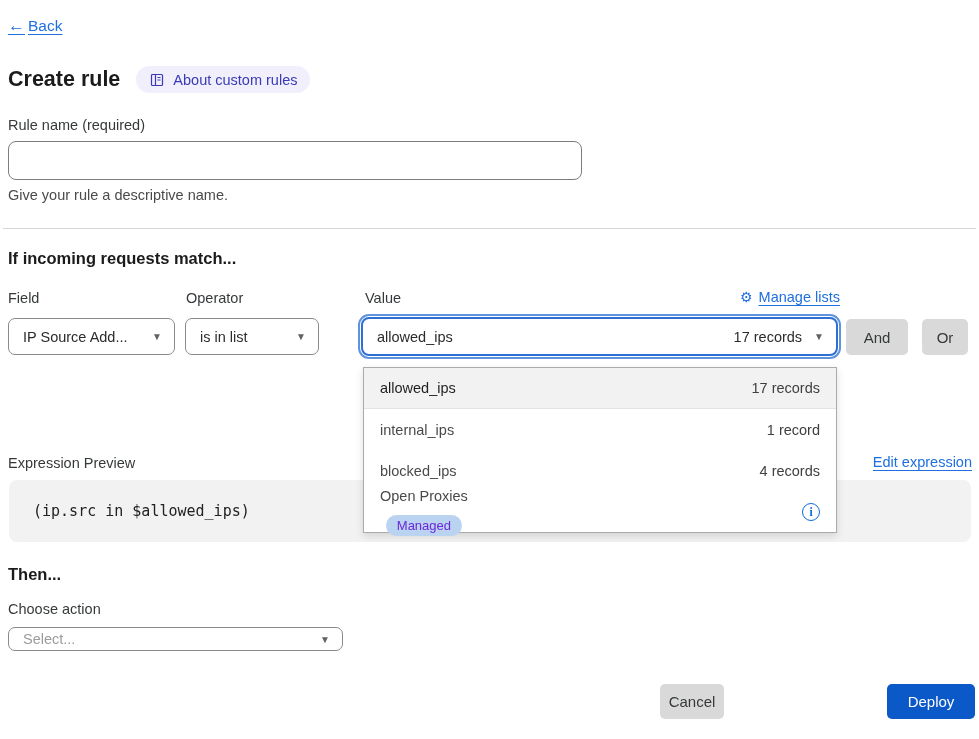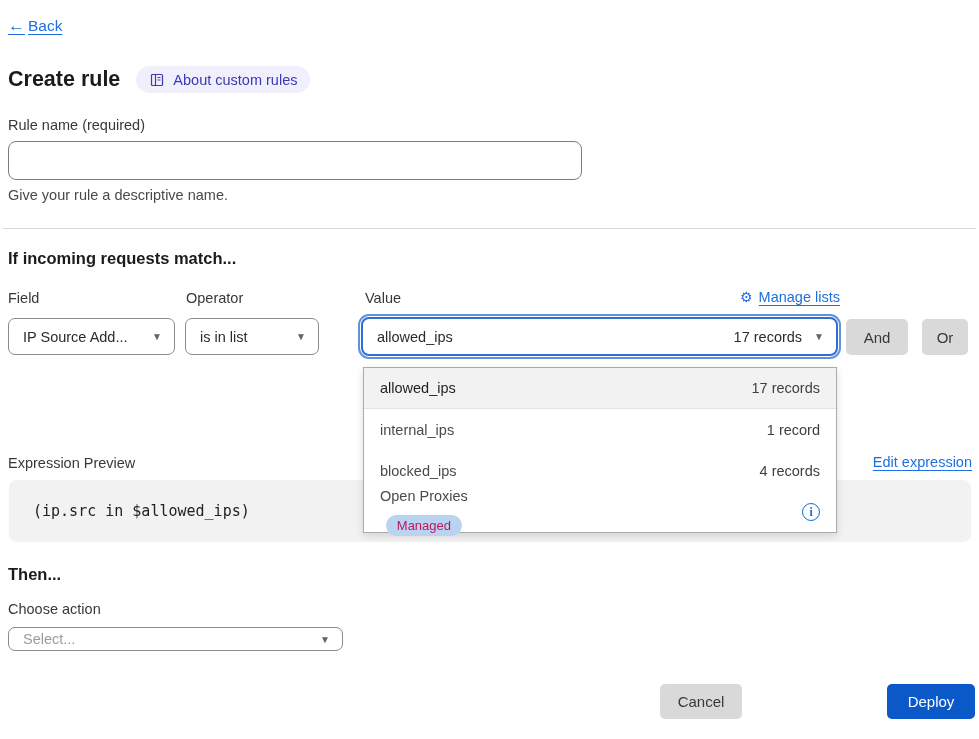--- a/index.html
+++ b/index.html
@@ -60,42 +60,42 @@
   .or-btn  { left:922px; width:46px; }
 
   
   .menu { position:absolute; left:363px; top:367px; width:474px; background:#fff;
           border:1px solid #ababab; box-shadow:0 3px 8px rgba(0,0,0,0.13); z-index:5; }
   .menu-row { height:41px; display:flex; align-items:center; justify-content:space-between;
               padding:0 16px; font-size:14.5px; color:#4a4a4a; cursor:pointer; background:#fff; }
   .menu-row.selected { background:#f2f2f2; color:#1f1f1f; border-bottom:1px solid #e2e2e2; }
   .menu-records { color:#3f3f3f; }
   .menu-left { display:flex; align-items:center; gap:11px;flex-direction:column; }
-  .managed-badge { background:#b9d3f1; color:#be185d; font-size:13px; padding:3px 11px; border-radius:11px; }
+  .managed-badge { background:#b9d3f1; color:#6d28d9; font-size:13px; padding:3px 11px; border-radius:11px; }
   .info-icon { width:18px; height:18px; border:1.5px solid #0b6cda; border-radius:50%; color:#0b6cda;
                display:flex; align-items:center; justify-content:center; font-size:11.5px; font-weight:bold;
                font-family:"Liberation Serif", serif; cursor:pointer; }
 
   
   .expr-label { position:absolute; left:8px; top:455px; font-size:14.5px; }
   .edit-link { position:absolute; right:7px; top:454px; font-size:14.5px; }
   .expr-box { position:absolute; left:9px; top:480px; width:962px; height:62px; background:#f2f2f2; border-radius:8px;
               display:flex; align-items:center; }
   .expr-code { font-family:"DejaVu Sans Mono", monospace; font-size:15px; color:#222; padding-left:24px; }
 
   
   .action-label { position:absolute; left:8px; top:601px; font-size:14.5px; }
   .action-select { left:8px; width:335px; top:627px; height:24px; }
   .action-placeholder { color:#9b9b9b; }
 
   
   .footer-btn { position:absolute; top:684px; height:35px; border:none; border-radius:5px; cursor:pointer;
                 font-family:"Liberation Sans", sans-serif; font-size:15px;
                 display:flex; align-items:center; justify-content:center; }
-  .cancel-btn { left:660px; width:82px; background:#d9d9d9; color:#36393a; }
+  .cancel-btn { left:660px; width:64px; background:#d9d9d9; color:#36393a; }
   .blue-btn { background:#0b58c8; color:#fff; }
   .save-btn { left:752px; width:125px; }
   .deploy-btn { left:887px; width:88px; }
 
   .book-icon-svg { display:block; }
 </style>
 </head>
 <body>
 
 <div class="page">

